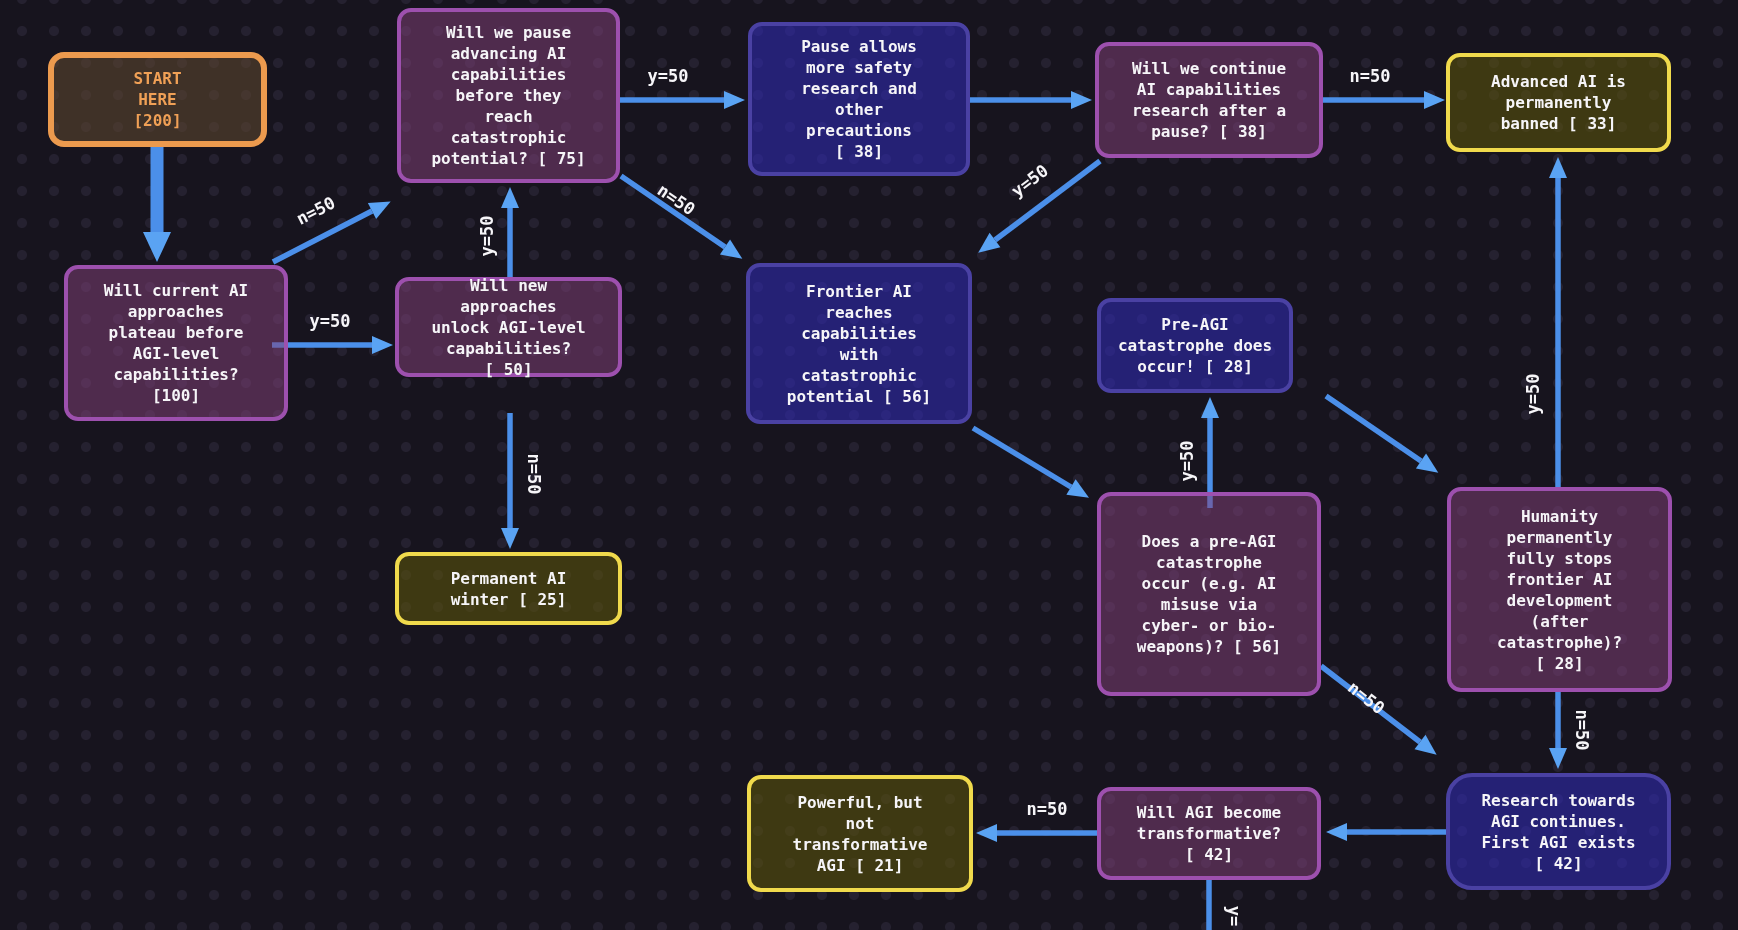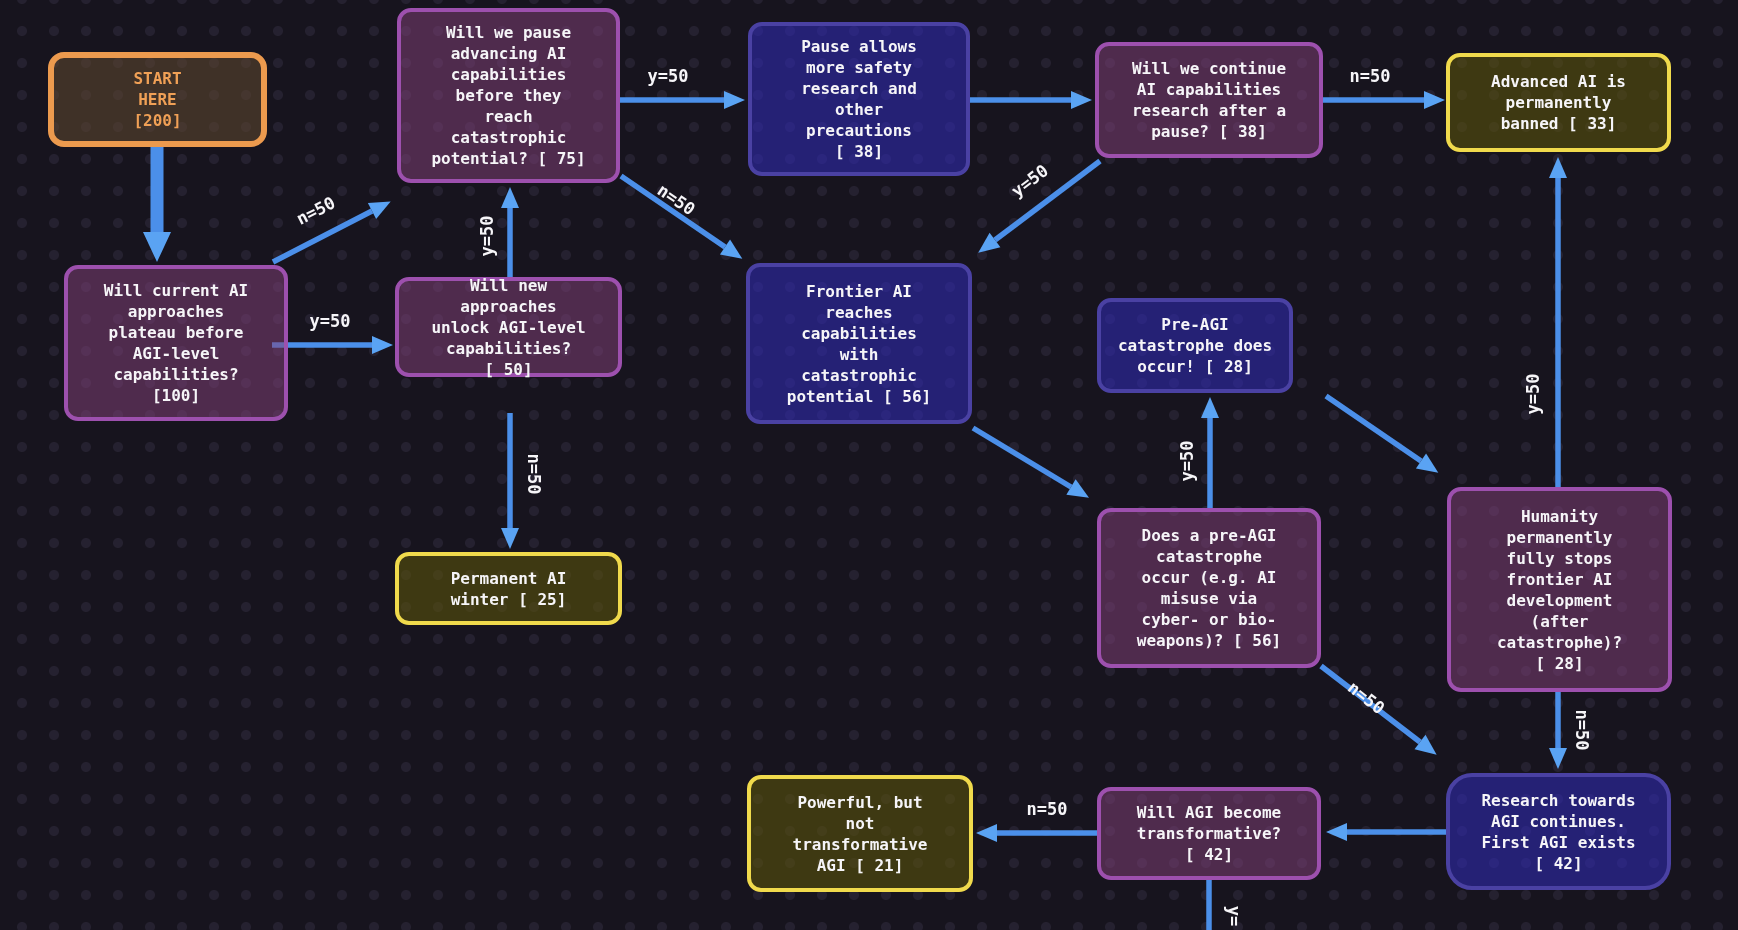--- a/index.html
+++ b/index.html
@@ -169,21 +169,21 @@
       <div class="node question" style="left: 1447px; top: 487px; width: 225px; height: 205px;">Humanity
 permanently
 fully stops
 frontier AI
 development
 (after
 catastrophe)?
 [ 28]</div>
       <div class="node terminal" style="left: 395px; top: 552px; width: 227px; height: 73px;">Permanent AI
 winter [ 25]</div>
-      <div class="node question" style="left: 1097px; top: 508px; width: 224px; height: 160px;">Does a pre-AGI
+      <div class="node question" style="left: 1097px; top: 492px; width: 224px; height: 204px;">Does a pre-AGI
 catastrophe
 occur (e.g. AI
 misuse via
 cyber- or bio-
 weapons)? [ 56]</div>
       <div class="node terminal" style="left: 747px; top: 775px; width: 226px; height: 117px;">Powerful, but
 not
 transformative
 AGI [ 21]</div>
       <div class="node question" style="left: 1097px; top: 787px; width: 224px; height: 93px;">Will AGI become

